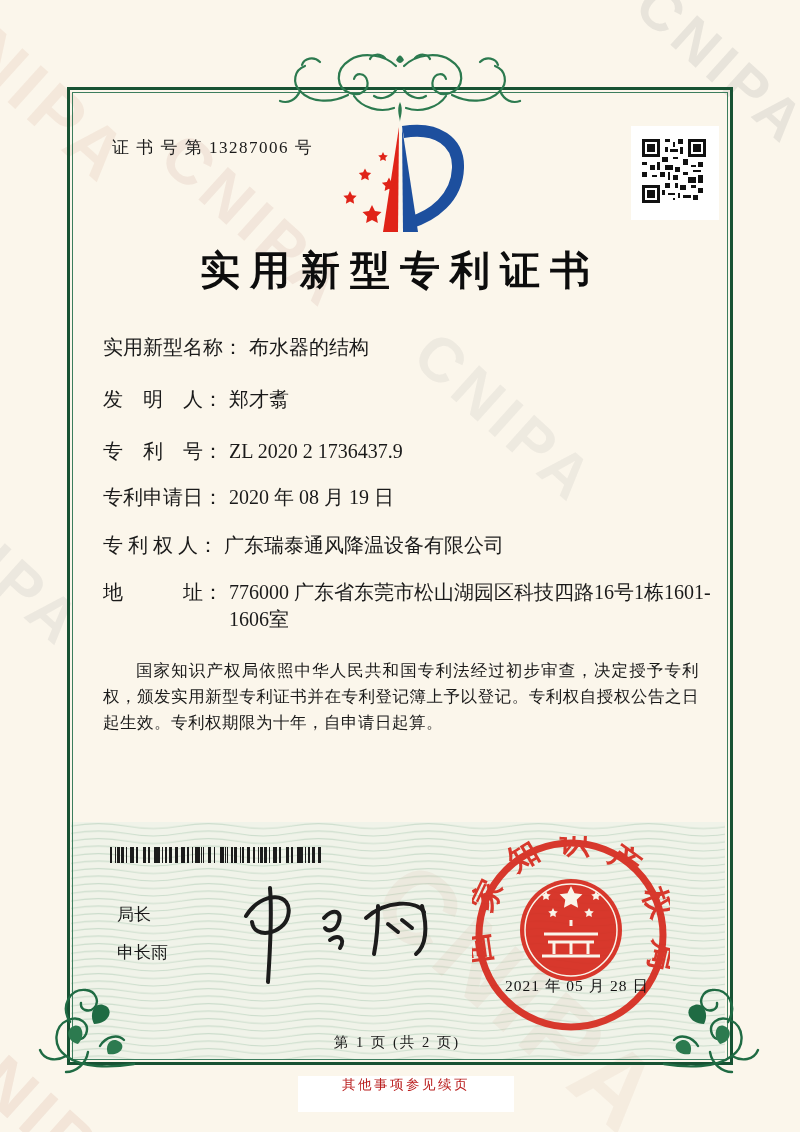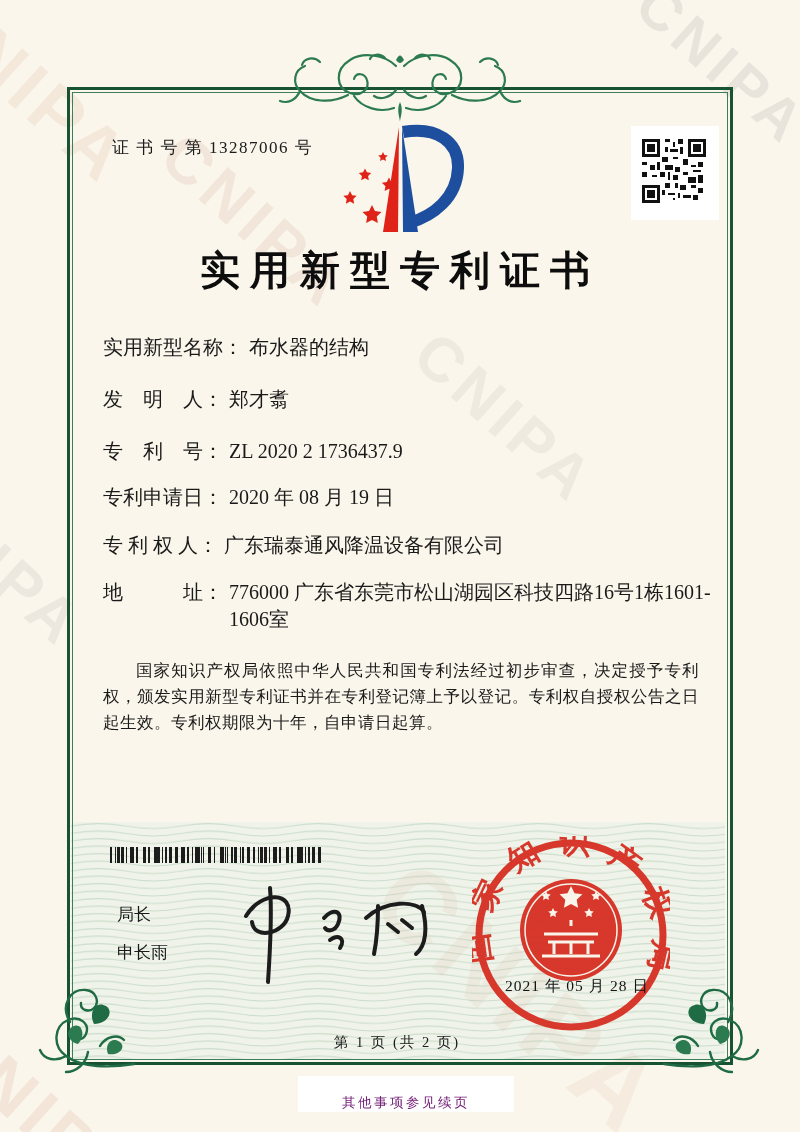--- a/index.html
+++ b/index.html
@@ -57,21 +57,21 @@
   
   .seal{left:472px;top:836px;width:198px;height:198px;z-index:4;}
   .seal-date{
     left:487px;top:976px;width:180px;text-align:center;font-size:15.5px;color:#141414;
     letter-spacing:1px;z-index:5;white-space:nowrap;
   }
   
   .page-indicator{left:67px;top:1033px;width:660px;text-align:center;font-size:14.5px;letter-spacing:2px;z-index:3;}
   .cont-strip{
     left:298px;top:1076px;width:216px;height:36px;background:#ffffff;z-index:2;
-    display:flex;align-items:flex-end;justify-content:center;font-size:13.5px;letter-spacing:2.5px;color:#701a75;
+    display:flex;align-items:flex-start;justify-content:center;font-size:13.5px;letter-spacing:2.5px;color:#b91c1c;
   }
   .ornament{z-index:4;}
 </style>
 </head>
 <body>
 
 <div class="page">
 
   <svg class="abs wave-band" viewBox="0 0 654 238" preserveAspectRatio="none">
     <defs>

